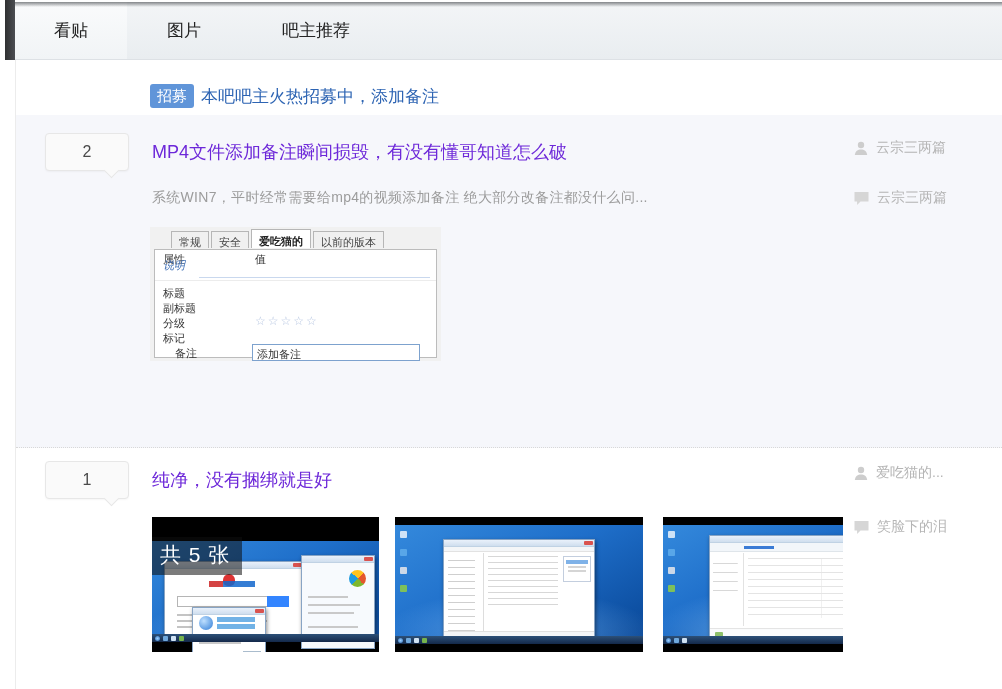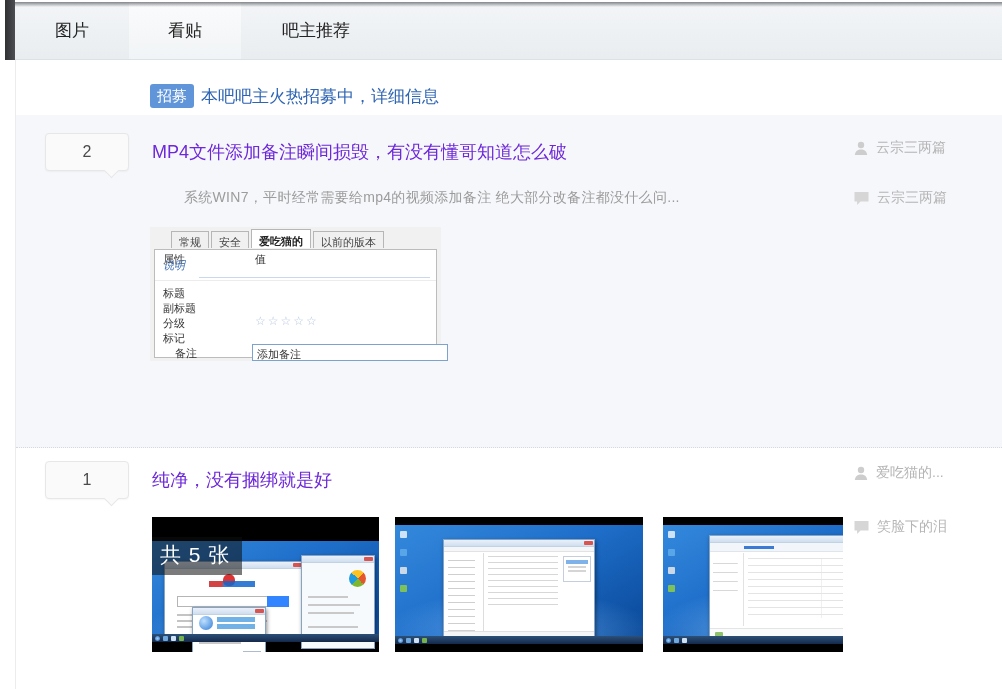--- a/index.html
+++ b/index.html
@@ -38,21 +38,21 @@
     font-size:16px; color:#4a4a4a; cursor:pointer; }
   .reply-badge::after { content:""; position:absolute; right:11px; bottom:-6px;
     width:10px; height:10px; background:#fafafa; transform:rotate(45deg);
     border-right:1px solid #e7e7e7; border-bottom:1px solid #e7e7e7; }
   .badge1 { left:45px; top:133px; }
   .badge2 { left:45px; top:461px; }
 
   .thread-title { font-size:18px; color:#6d28d9; cursor:pointer; white-space:nowrap; }
   .title1 { left:152px; top:140px; }
   .title2 { left:152px; top:468px; }
-  .preview { left:152px; top:189px; font-size:14px; color:#9c9c9c; letter-spacing:.3px;margin-left:32px; }
+  .preview { left:152px; top:189px; font-size:14px; color:#9c9c9c; letter-spacing:.3px; }
 
   .meta { display:flex; align-items:center; gap:7px; font-size:14px; color:#b5b5b5;
     white-space:nowrap; }
   .meta svg { flex:0 0 auto; display:block; }
   .m-a1 { left:853px; top:139px; }
   .m-r1 { left:853px; top:189px; }
   .m-a2 { left:853px; top:464px; }
   .m-r2 { left:853px; top:518px; }
   .meta .uname { cursor:pointer; }
 
@@ -71,21 +71,21 @@
   .props .dhdr .c1 { position:absolute; left:8px; top:2px; }
   .props .dhdr .c2 { position:absolute; left:100px; top:2px; }
   .props .dsec { position:absolute; left:8px; top:8px; color:#3f6fb5;font-style:italic; }
   .props .dsecline { position:absolute; left:44px; right:6px; top:27px; height:1px;
     background:#c9d8ee; }
   .props .dlab { position:absolute; left:8px; }
   .props .l0 { top:36px; } .props .l1 { top:51px; } .props .l2 { top:66px; }
   .props .l3 { top:81px; } .props .l4 { top:96px;margin-left:12px; }
   .props .stars { position:absolute; left:100px; top:64px; font-size:12px;
     color:#b9c8e2; letter-spacing:2px; }
-  .props .dinput { position:absolute; left:97px; top:94px; width:196px; height:17px;
+  .props .dinput { position:absolute; left:97px; top:94px; width:168px; height:17px;
     background:#fff; border:1px solid #7da2ce; padding:2px 0 0 4px; color:#333; }
 
   
   .thumb { top:517px; height:135px; background:#000; overflow:hidden; cursor:pointer; }
   .th1 { left:152px; width:227px; }
   .th2 { left:395px; width:248px; }
   .th3 { left:663px; width:180px; }
   .desk { position:absolute; left:0; right:0;
     background:
       radial-gradient(ellipse 90% 60% at 50% 92%, rgba(140,200,255,.55), rgba(140,200,255,0) 62%),
@@ -172,28 +172,28 @@
   .t3-bot i { position:absolute; left:5px; top:3px; width:8px; height:8px;
     background:#8fc06a; border-radius:1px; display:block; }
 </style>
 </head>
 <body>
 
 <div class="page">
 
   <div class="abs left-dark"></div>
   <div class="abs tabbar">
+    <div class="tab t0">看贴</div>
     <div class="tab t1">图片</div>
-    <div class="tab t0">看贴</div>
     <div class="tab t2">吧主推荐</div>
   </div>
   <div class="abs content-vline"></div>
 
   <div class="abs banner-badge">招募</div>
-  <div class="abs banner-text">本吧吧主火热招募中，详细信息</div>
+  <div class="abs banner-text">本吧吧主火热招募中，添加备注</div>
 
   <div class="abs row1-bg"></div>
 
   <div class="abs reply-badge badge1">2</div>
   <div class="abs thread-title title1">MP4文件添加备注瞬间损毁，有没有懂哥知道怎么破</div>
   <div class="abs preview">系统WIN7，平时经常需要给mp4的视频添加备注 绝大部分改备注都没什么问...</div>
 
   <div class="abs meta m-a1">
     <svg width="16" height="16" viewBox="0 0 16 16">
       <circle cx="8" cy="5" r="3.2" fill="#cdcdcd"></circle>

